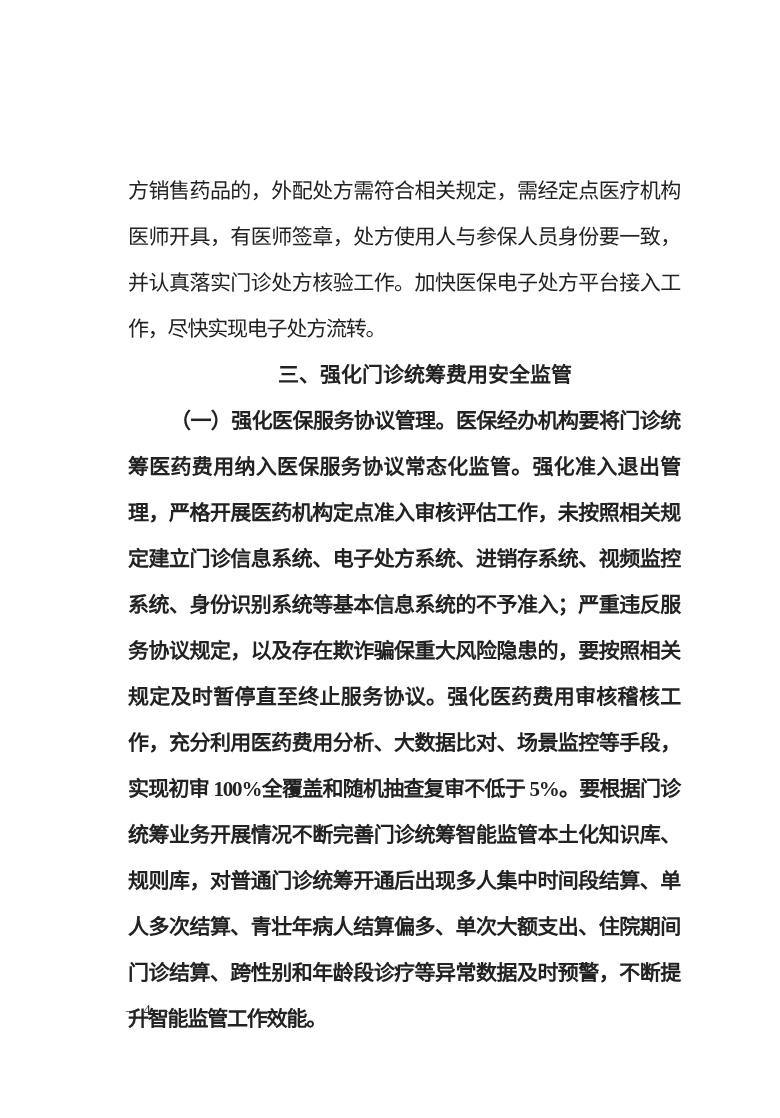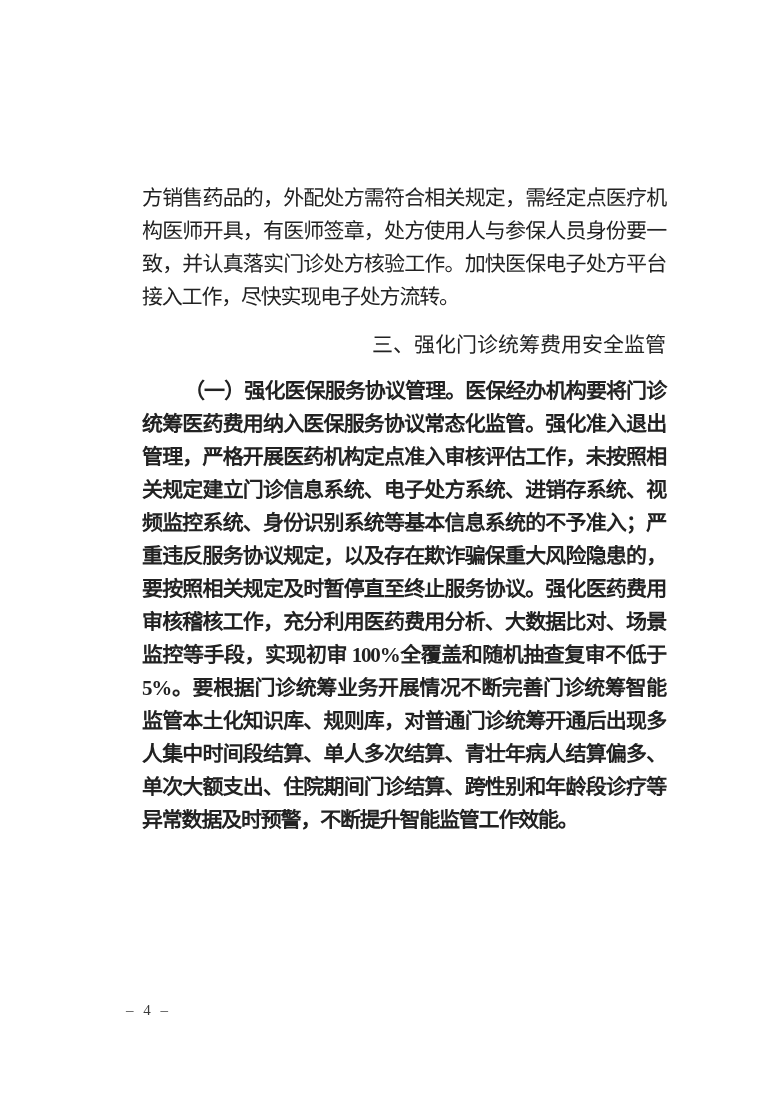--- a/index.html
+++ b/index.html
@@ -20,38 +20,38 @@
     font-family:"Liberation Serif","DejaVu Serif",serif;
     color:var(--ink);
   }
   .content{
     position:absolute;
     left:128px;
     top:168px;
     width:552px;
   }
   .para{
-    margin:14px;
+    margin:0;
     font-size:21px;
-    line-height:33px;
+    line-height:46px;
     letter-spacing:-1.2px;
     text-align:justify;
     text-justify:inter-character;
     word-break:break-all;
   }
   .para.indent{
     text-indent:2em;
     font-weight:bold;
   }
   .para.heading{
     font-family:"Liberation Sans","DejaVu Sans",sans-serif;
-    font-weight:400;
+    font-weight:700;
     letter-spacing:0;
     text-indent:2em;
-    text-align:right;
+    text-align:center;
   }
   .page-number{
     position:absolute;
     left:126px;
     top:1002px;
     font-size:15px;
     letter-spacing:3px;
     color:#3a3a3a;
     font-family:"Liberation Serif","DejaVu Serif",serif;
   }

